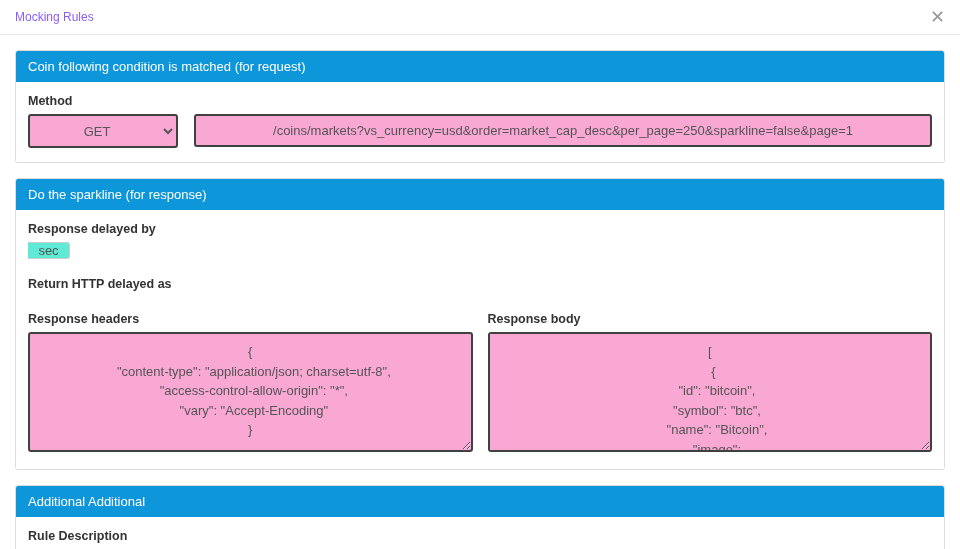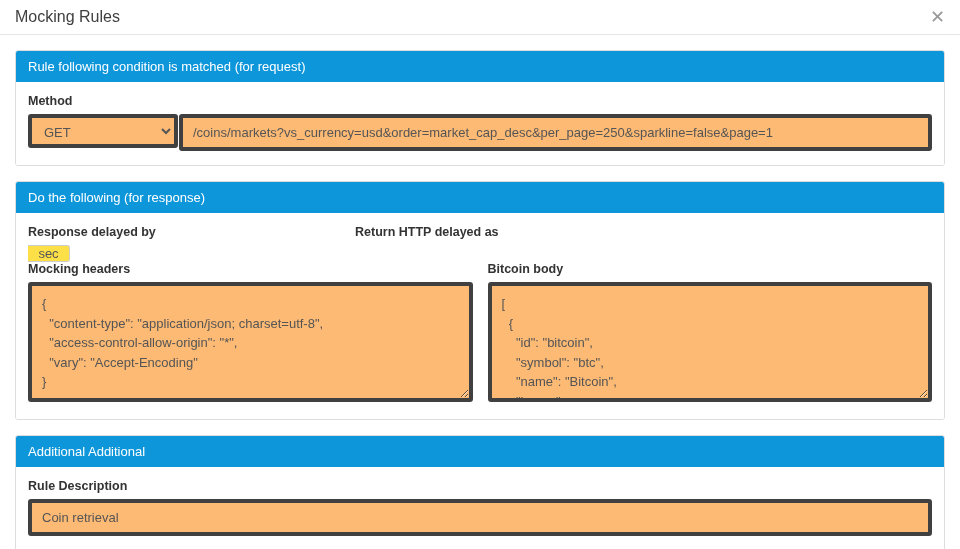--- a/index.html
+++ b/index.html
@@ -16,22 +16,22 @@
     padding: 0 0 10px 0;
   }
   .dialog-header {
     display: flex;
     align-items: center;
     justify-content: space-between;
     padding: 8px 15px 8px 15px;
     border-bottom: 1px solid #e5e5e5;
   }
   .dialog-title {
-    font-size: 16px;
-    color: #404040;
+    font-size: 12px;
+    color: #8b5cf6;
     font-weight: 400;
   }
   .close-icon {
     color: #999;
     font-size: 18px;
     cursor: pointer;
     line-height: 1;
   }
   .dialog-body {
     padding: 15px;
@@ -47,73 +47,76 @@
     color: #fff;
     font-size: 13px;
     padding: 8px 12px;
   }
   .panel-body {
     padding: 12px 12px 14px 12px;
     background: #fff;
   }
   .row {
     display: flex;
-    gap: 1px;
+    gap: 16px;
   }
   .field-label {
     font-size: 12.5px;
     font-weight: 700;
     color: #333;
     margin-bottom: 6px;
     display: block;
   }
   .col-method { width: 150px; }
   .col-condition { width: 240px; }
   .col-path { flex: 1; }
   select, input[type="text"], textarea {
     width: 100%;
-    border: 4px solid #404040;
+    border: 2px solid #404040;
     border-radius: 3px;
-    background: #fdba74;
+    background: #f9a8d4;
     font-family: inherit;
     font-size: 13px;
     color: #555;
     padding: 7px 10px;
     outline: none;
+    text-align: center;
   }
   select {
     height: 34px;
     padding: 6px 8px;
   }
   textarea {
     resize: both;
     font-family: inherit;
     line-height: 1.5;
     padding: 8px 10px;
   }
   .row2 {
     display: flex;
-    gap: 27px;
+    gap: 18px;
+    margin-bottom: 15px;
+    flex-direction: column;
   }
   .col-delay { width: 300px; }
   .col-status { width: 290px; }
   .input-group {
     display: flex;
   }
   .input-group input {
     border-top-right-radius: 0;
     border-bottom-right-radius: 0;
   }
   .input-addon {
     display: flex;
     align-items: center;
     justify-content: center;
     min-width: 42px;
     padding: 0 4px;
-    background: #fde047;
+    background: #5eead4;
     border: 1px solid #ccc;
     border-left: none;
     border-top-right-radius: 3px;
     border-bottom-right-radius: 3px;
     color: #555;
     font-size: 13px;
   }
   .row3 {
     display: flex;
     gap: 15px;
@@ -130,64 +133,64 @@
 <div class="dialog">
 
   <div class="dialog-header">
     <div class="dialog-title">Mocking Rules</div>
     <div class="close-icon">✕</div>
   </div>
 
   <div class="dialog-body">
 
     <div class="panel">
-      <div class="panel-header">Rule following condition is matched (for request)</div>
+      <div class="panel-header">Coin following condition is matched (for request)</div>
       <div class="panel-body">
         <div class="row">
           <div class="col-method">
             <label class="field-label">Method</label>
             <select>
               <option>GET</option>
             </select>
           </div>
           <div class="col-path">
             <label class="field-label">&nbsp;</label>
             <input type="text" value="/coins/markets?vs_currency=usd&amp;order=market_cap_desc&amp;per_page=250&amp;sparkline=false&amp;page=1" style="">
           </div>
         </div>
       </div>
     </div>
 
     <div class="panel">
-      <div class="panel-header">Do the following (for response)</div>
+      <div class="panel-header">Do the sparkline (for response)</div>
       <div class="panel-body">
 
         <div class="row2">
           <div class="col-delay">
             <label class="field-label">Response delayed by</label>
             <div class="input-group">
               <div class="input-addon">sec</div>
             </div>
           </div>
           <div class="col-status">
             <label class="field-label">Return HTTP delayed as</label>
           </div>
         </div>
 
         <div class="row3">
           <div class="col-headers">
-            <label class="field-label">Mocking headers</label>
+            <label class="field-label">Response headers</label>
             <textarea class="headers-textarea" style="">{
   "content-type": "application/json; charset=utf-8",
   "access-control-allow-origin": "*",
   "vary": "Accept-Encoding"
 }</textarea>
           </div>
           <div class="col-body">
-            <label class="field-label">Bitcoin body</label>
+            <label class="field-label">Response body</label>
             <textarea class="body-textarea" style="">[
   {
     "id": "bitcoin",
     "symbol": "btc",
     "name": "Bitcoin",
     "image": "https://assets.coingecko.com/coins/images/1/large/bitcoin.png?1547033579",
     "current_price": 22510,
     "market_cap": 430357693193,
     "market_cap_rank": 1,</textarea>
           </div>

